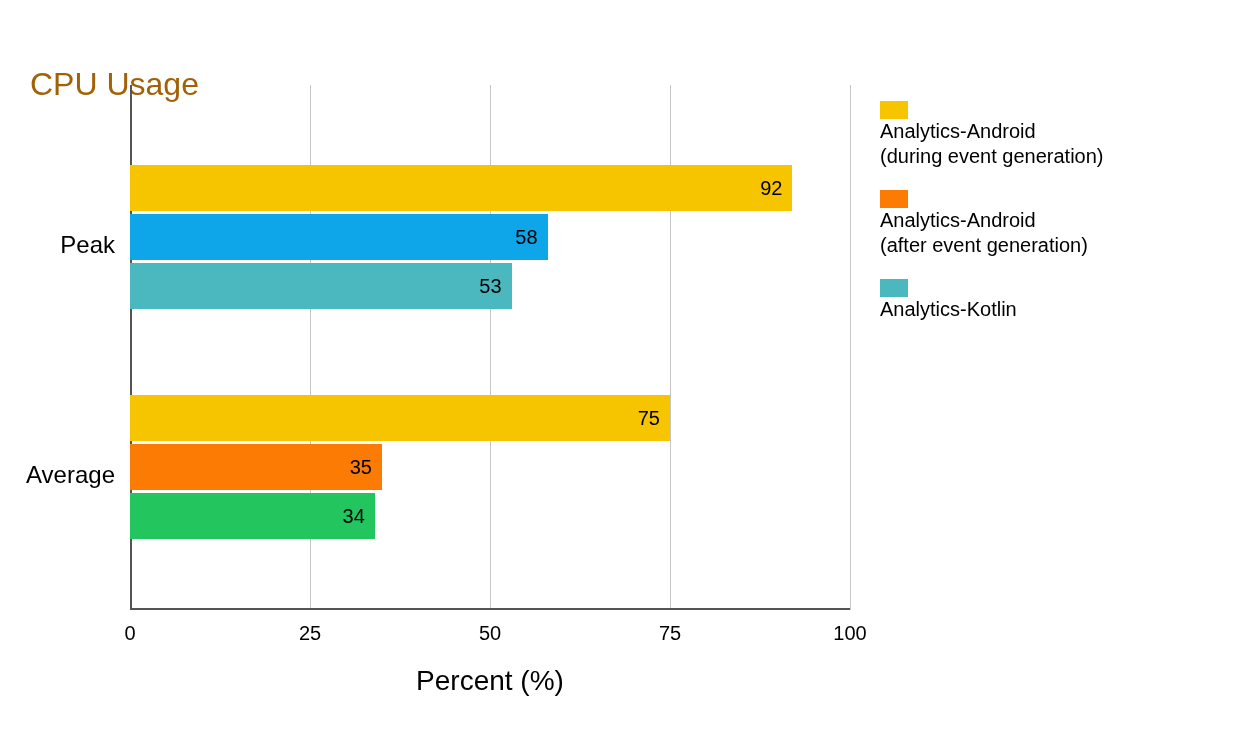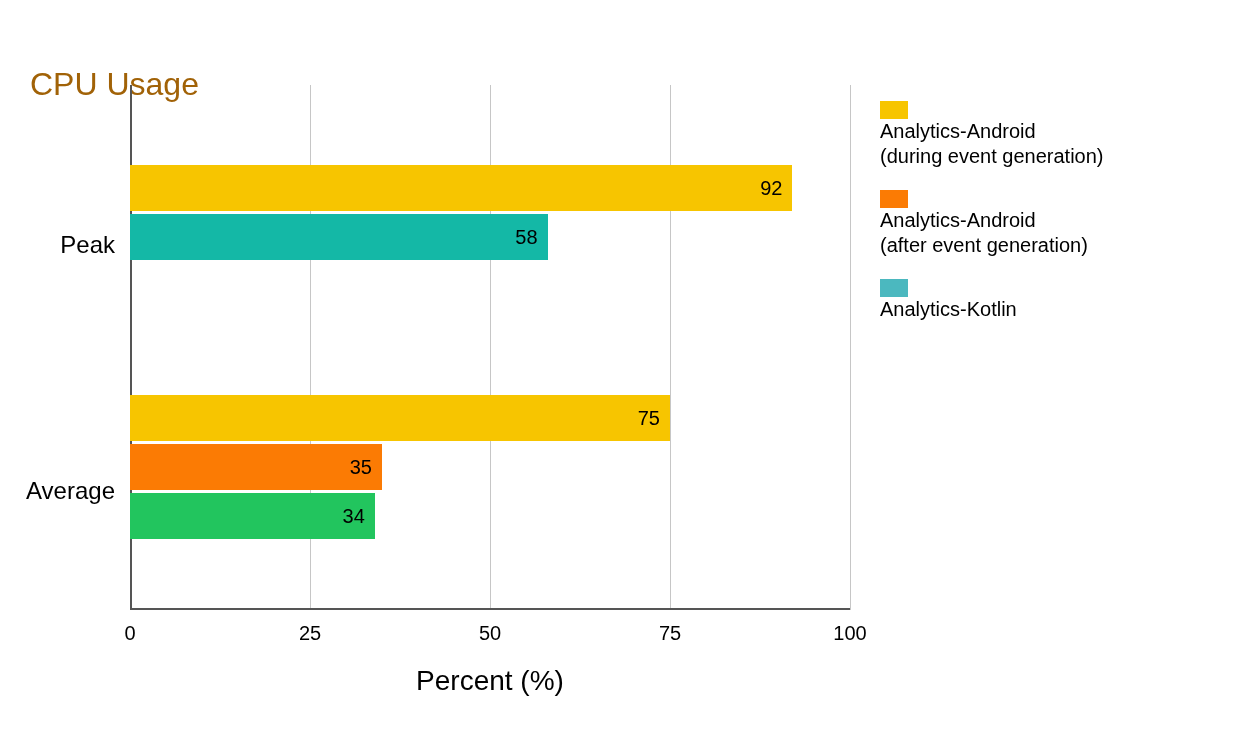--- a/index.html
+++ b/index.html
@@ -133,27 +133,30 @@
 
     <div class="axis-y"></div>
     <div class="axis-x"></div>
 
     <div class="bar-group" style="top:80px; height:160px;">
       <div class="y-cat-label" style="top:80px;">Peak</div>
 
       <div class="bar" style="top:0; width:92%; background:#f7c500;">
         <span class="bar-label">92</span>
       </div>
-      <div class="bar" style="top:49px; width:58%; background:#14b8a6;text-align:center;">
+      <div class="bar" style="top:49px; width:58%; background:#0ea5e9;text-align:center;">
         <span class="bar-label">58</span>
+      </div>
+      <div class="bar" style="top:98px; width:53%; background:#4bb8bf;">
+        <span class="bar-label">53</span>
       </div>
     </div>
 
     <div class="bar-group" style="top:310px; height:160px;">
-      <div class="y-cat-label" style="top:96px;margin-left:20px;">Average</div>
+      <div class="y-cat-label" style="top:80px;margin-left:20px;">Average</div>
 
       <div class="bar" style="top:0; width:75%; background:#f7c500;">
         <span class="bar-label">75</span>
       </div>
       <div class="bar" style="top:49px; width:35%; background:#fb7b04;text-align:center;">
         <span class="bar-label">35</span>
       </div>
       <div class="bar" style="top:98px; width:34%; background:#22c55e;">
         <span class="bar-label">34</span>
       </div>

